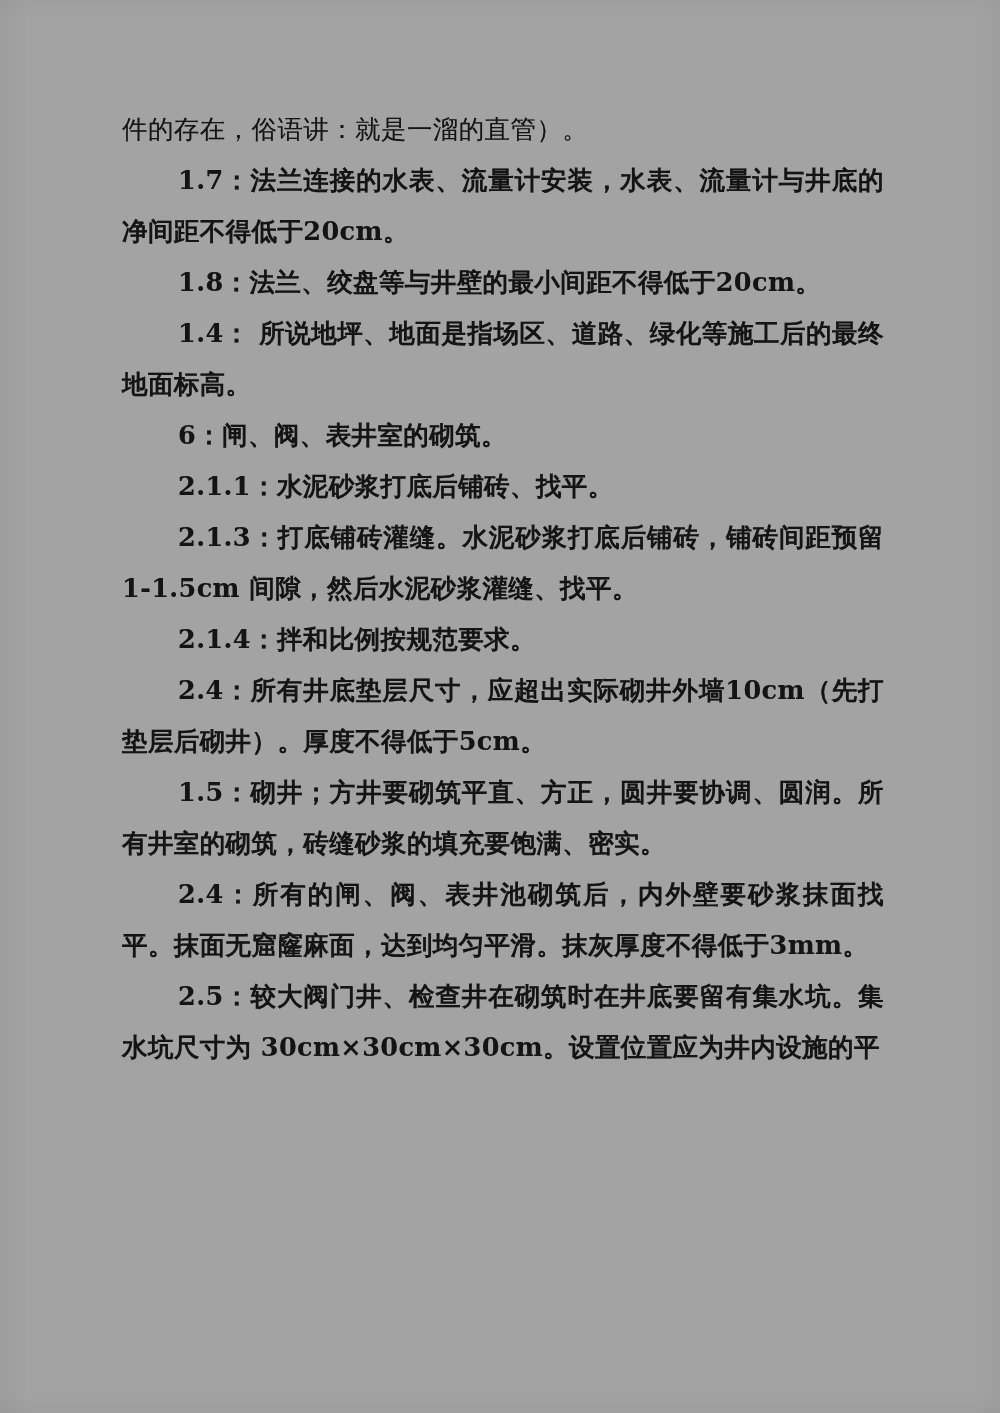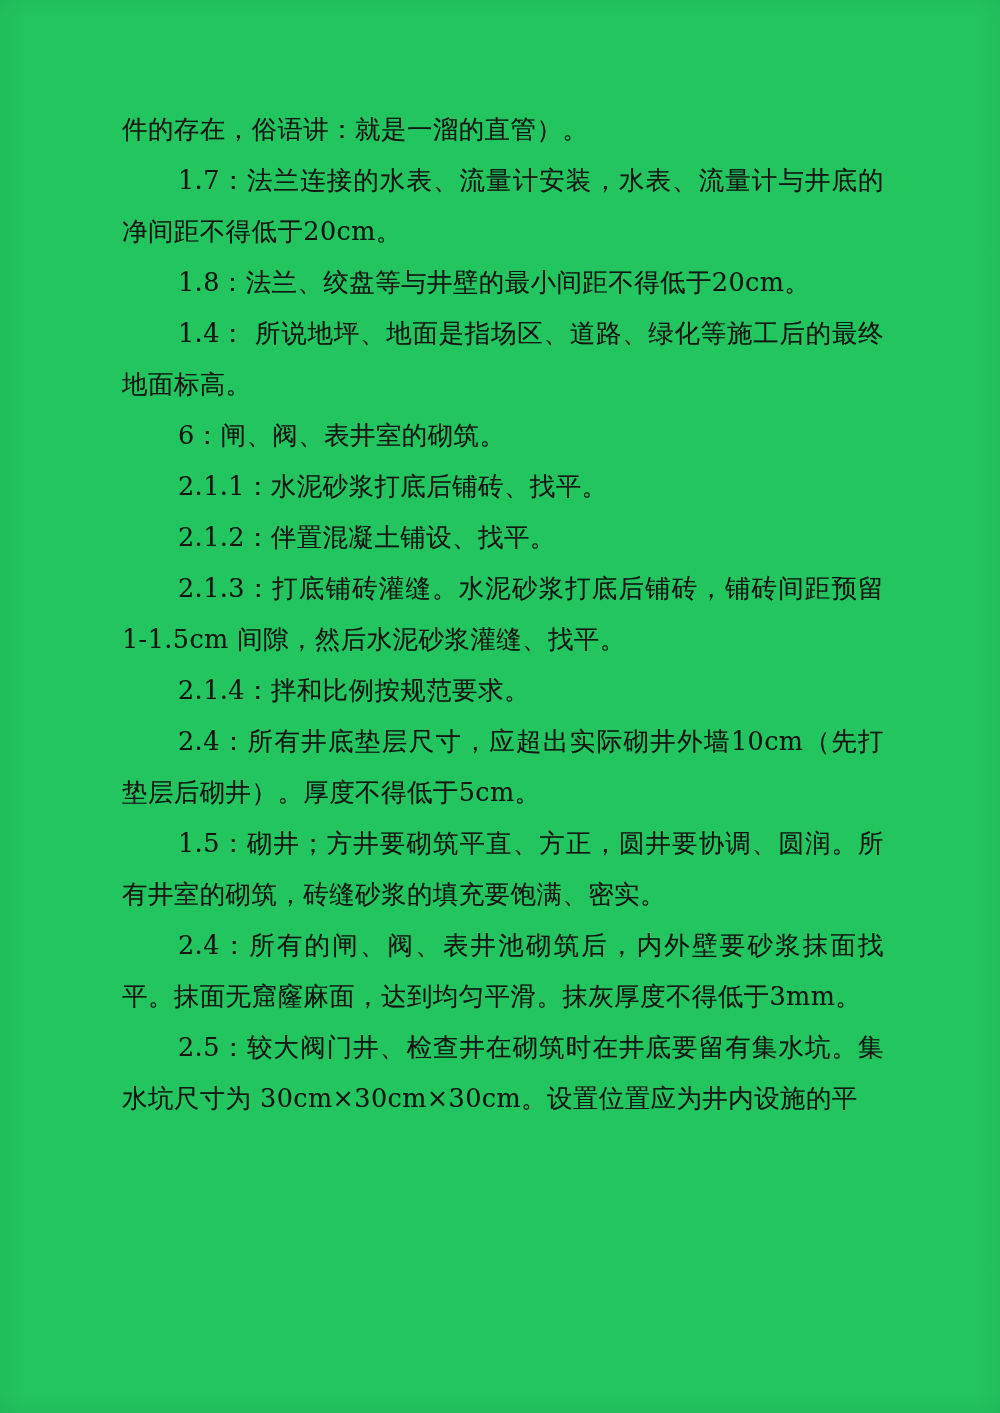--- a/index.html
+++ b/index.html
@@ -11,21 +11,21 @@
     height: 1413px;
     background: #ffffff;
     font-family: "DejaVu Serif", "Liberation Serif", serif;
     color: #111111;
     overflow: hidden;
   }
   .page {
     position: relative;
     width: 1000px;
     height: 1413px;
-    background: #22c55e;
+    background: #a3a3a3;
   }
   
   .page::before {
     content: "";
     position: absolute;
     left: 0; top: 0; right: 0; bottom: 0;
     background:
       linear-gradient(to right, rgba(0,0,0,0.035) 0px, rgba(0,0,0,0.0) 28px),
       linear-gradient(to left, rgba(0,0,0,0.03) 0px, rgba(0,0,0,0.0) 26px),
       linear-gradient(to bottom, rgba(0,0,0,0.025) 0px, rgba(0,0,0,0.0) 20px),
@@ -42,40 +42,40 @@
     margin: 0;
     font-size: 25.5px;
     line-height: 51px;
     letter-spacing: 0.4px;
     white-space: pre;
     color: #141414;
     text-shadow: 0 0 0.6px rgba(0,0,0,0.35);
   }
   p.indent {
     text-indent: 56px;
+    font-weight: bold;
   }
   p.justify {
     white-space: normal;
     text-align: justify;
     text-justify: inter-ideograph;
   }
 </style>
 </head>
 <body>
 
 <div class="page">
   <div class="content">
 
     <p class="line justify">件的存在，俗语讲：就是一溜的直管）。</p>
     <p class="line justify indent">1.7：法兰连接的水表、流量计安装，水表、流量计与井底的净间距不得低于20cm。</p>
     <p class="line justify indent">1.8：法兰、绞盘等与井壁的最小间距不得低于20cm。</p>
     <p class="line justify indent">1.4： 所说地坪、地面是指场区、道路、绿化等施工后的最终地面标高。</p>
     <p class="line justify indent">6：闸、阀、表井室的砌筑。</p>
     <p class="line justify indent">2.1.1：水泥砂浆打底后铺砖、找平。</p>
-    <p class="line justify indent">2.1.2：伴置混凝土铺设、找平。</p>
     <p class="line justify indent">2.1.3：打底铺砖灌缝。水泥砂浆打底后铺砖，铺砖间距预留 1-1.5cm 间隙，然后水泥砂浆灌缝、找平。</p>
     <p class="line justify indent">2.1.4：拌和比例按规范要求。</p>
     <p class="line justify indent">2.4：所有井底垫层尺寸，应超出实际砌井外墙10cm（先打垫层后砌井）。厚度不得低于5cm。</p>
     <p class="line justify indent">1.5：砌井；方井要砌筑平直、方正，圆井要协调、圆润。所有井室的砌筑，砖缝砂浆的填充要饱满、密实。</p>
     <p class="line justify indent">2.4：所有的闸、阀、表井池砌筑后，内外壁要砂浆抹面找平。抹面无窟窿麻面，达到均匀平滑。抹灰厚度不得低于3mm。</p>
     <p class="line justify indent">2.5：较大阀门井、检查井在砌筑时在井底要留有集水坑。集水坑尺寸为 30cm×30cm×30cm。设置位置应为井内设施的平</p>
 
   </div>
 </div>
 

